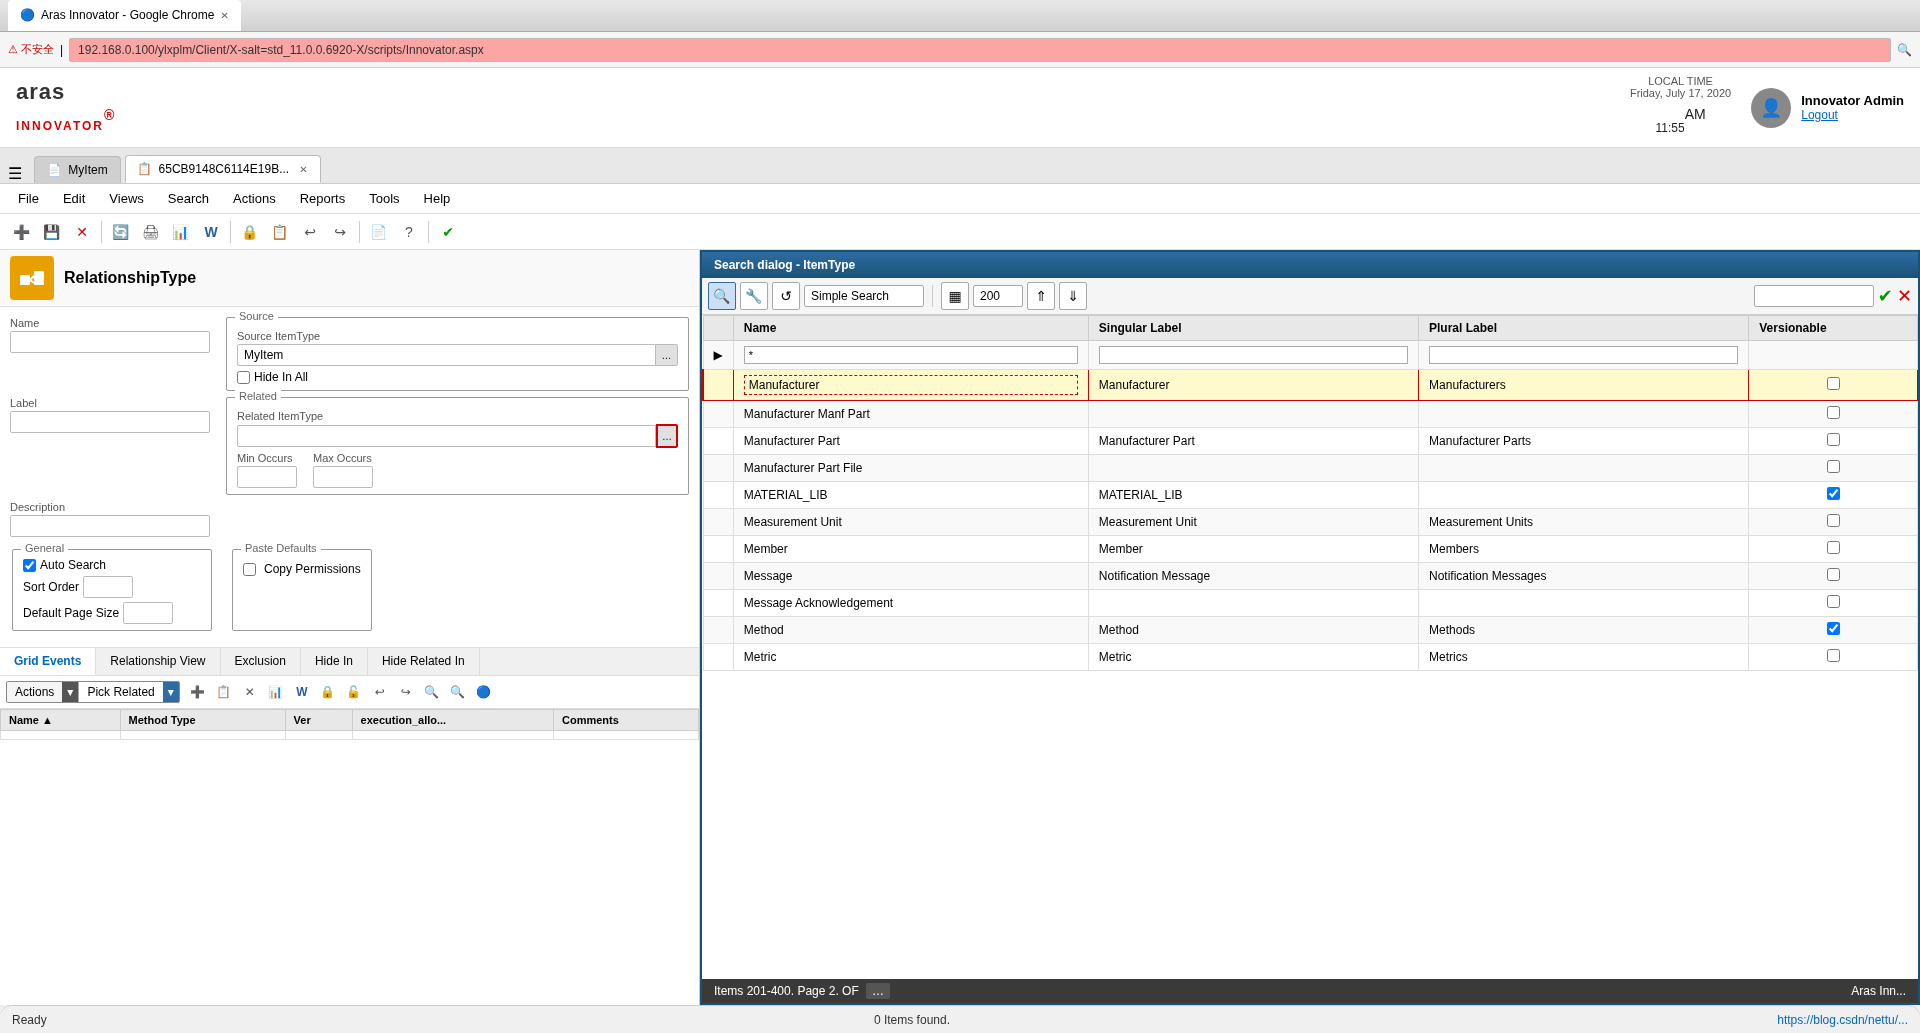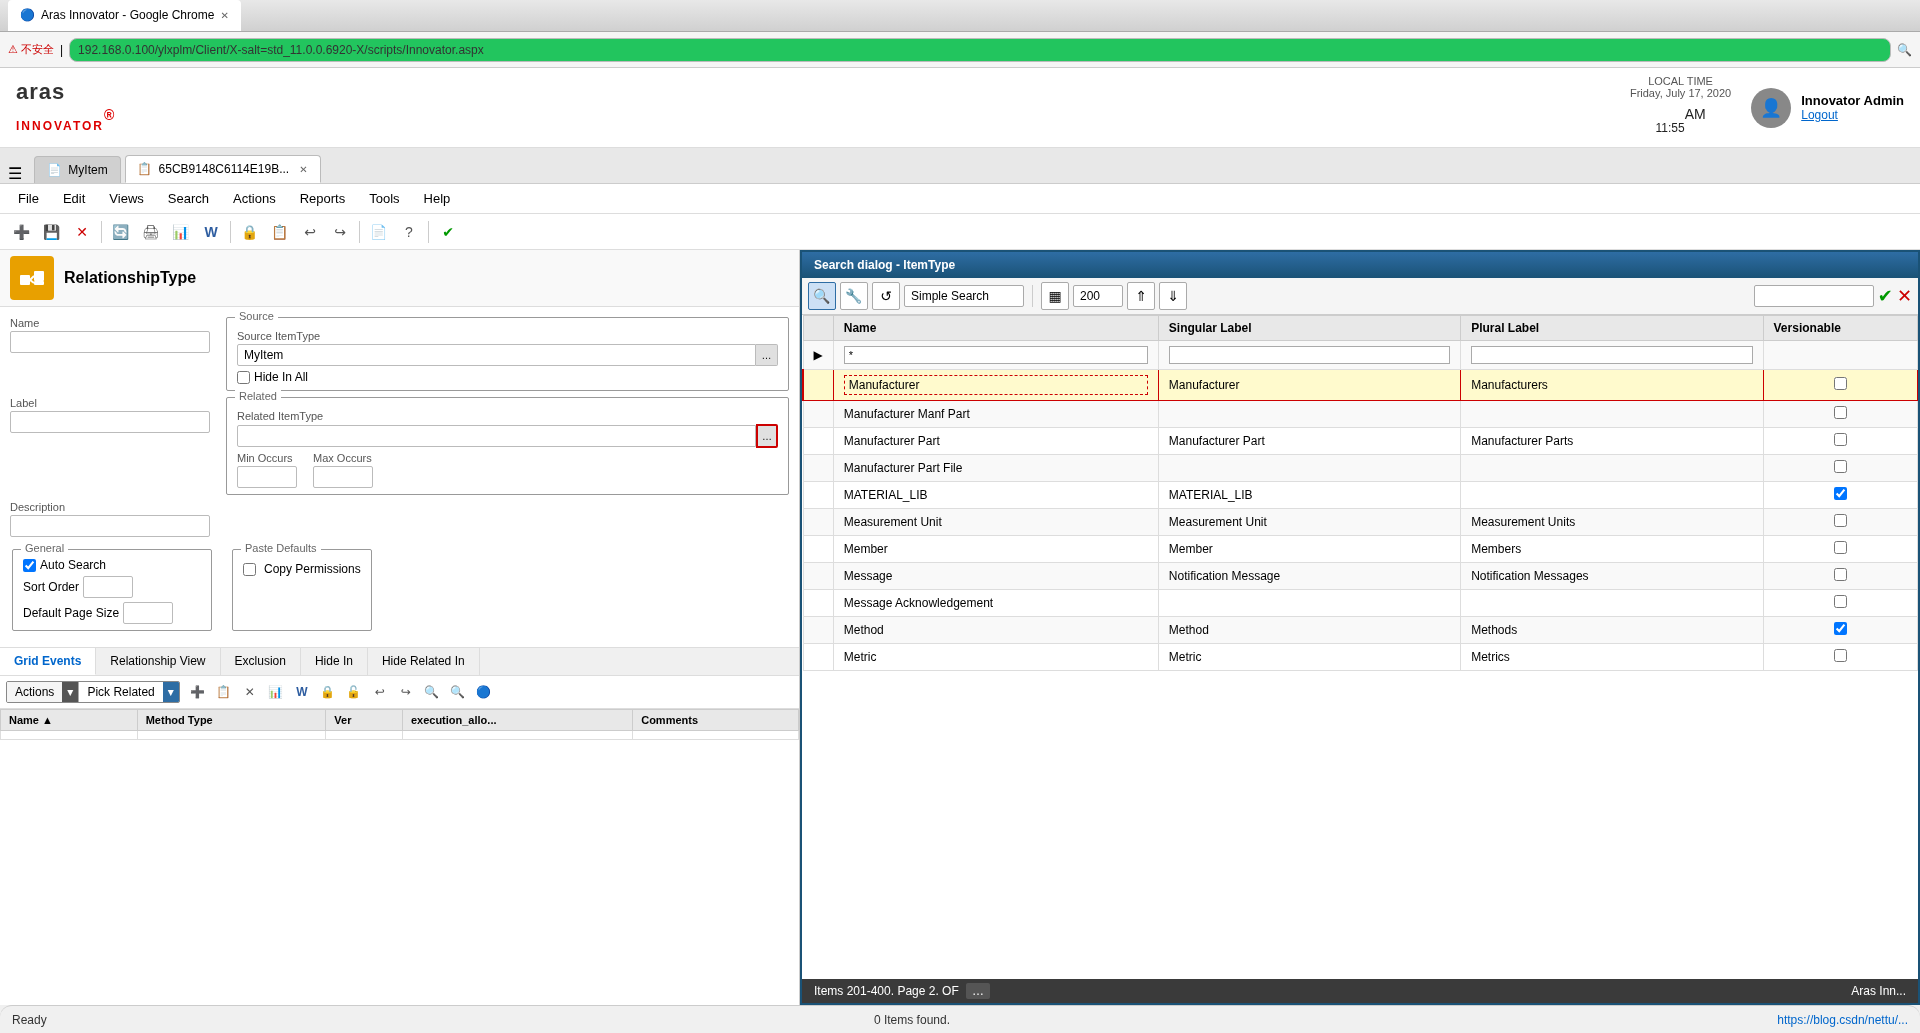--- a/index.html
+++ b/index.html
@@ -3,21 +3,21 @@
   <meta charset="utf-8">
   <style>
     * { box-sizing: border-box; margin: 0; padding: 0; font-family: 'Segoe UI', Tahoma, Geneva, Verdana, sans-serif; font-size: 12px; }
     body { width: 1920px; height: 1033px; overflow: hidden; background: #f0f0f0; }
 
     
     .browser-titlebar { background: linear-gradient(to bottom, #e8e8e8, #d0d0d0); height: 32px; display: flex; align-items: center; padding: 0 8px; border-bottom: 1px solid #aaa; }
     .browser-titlebar .tab { background: white; padding: 6px 12px; border-radius: 4px 4px 0 0; font-size: 12px; display: flex; align-items: center; gap: 6px; }
     .browser-titlebar .tab-close { color: #666; cursor: pointer; font-size: 10px; }
     .browser-addressbar { background: #f5f5f5; height: 36px; display: flex; align-items: center; padding: 0 8px; border-bottom: 1px solid #ccc; gap: 6px; }
-    .browser-addressbar .url-box { flex: 1; background: #22c55e; border: 1px solid #bbb; border-radius: 8px; padding: 4px 8px; font-size: 12px; color: #333; }
+    .browser-addressbar .url-box { flex: 1; background: #fca5a5; border: 1px solid #bbb; border-radius: 2px; padding: 4px 8px; font-size: 12px; color: #333; }
     .browser-addressbar .security { color: #c00; font-size: 11px; }
 
     
     .app-header { background: white; height: 80px; display: flex; align-items: center; padding: 0 16px; border-bottom: 1px solid #ddd; position: relative; }
     .logo-area { display: flex; flex-direction: column; }
     .logo-aras { color: #333; font-size: 22px; font-weight: bold; letter-spacing: 1px; }
     .logo-innovator { color: #d00; font-size: 28px; font-weight: 900; letter-spacing: 2px; }
     .logo-reg { font-size: 14px; vertical-align: super; }
     .header-right { position: absolute; right: 16px; display: flex; align-items: center; gap: 20px; }
     .local-time-area { text-align: center; }
@@ -192,21 +192,21 @@
   <div class="toolbar-btn">↪</div>
   <div class="toolbar-separator"></div>
   <div class="toolbar-btn">📄</div>
   <div class="toolbar-btn">?</div>
   <div class="toolbar-separator"></div>
   <div class="toolbar-btn green">✔</div>
 </div>
 
 <div style="display:flex; position:relative; flex:1; height: calc(1033px - 32px - 36px - 80px - 36px - 30px - 36px - 28px);">
 
-  <div class="left-panel" style="width:800px; height:100%; display:flex; flex-direction:column;">
+  <div class="left-panel" style="width:700px; height:100%; display:flex; flex-direction:column;">
 
     <div style="display:flex; align-items:center; padding:6px 10px; border-bottom:1px solid #ddd; background:#f9f9f9;">
       <div style="width:44px; height:44px; background:#e8a000; border-radius:4px; display:flex; align-items:center; justify-content:center; margin-right:10px;">
         <svg width="28" height="28" viewBox="0 0 28 28" fill="white">
           <rect x="2" y="11" width="10" height="10" rx="1"></rect>
           <rect x="16" y="7" width="10" height="10" rx="1"></rect>
           <rect x="16" y="17" width="10" height="4" rx="1"></rect>
           <line x1="12" y1="16" x2="16" y2="12" stroke="white" stroke-width="2"></line>
           <line x1="12" y1="16" x2="16" y2="19" stroke="white" stroke-width="2"></line>
         </svg>

